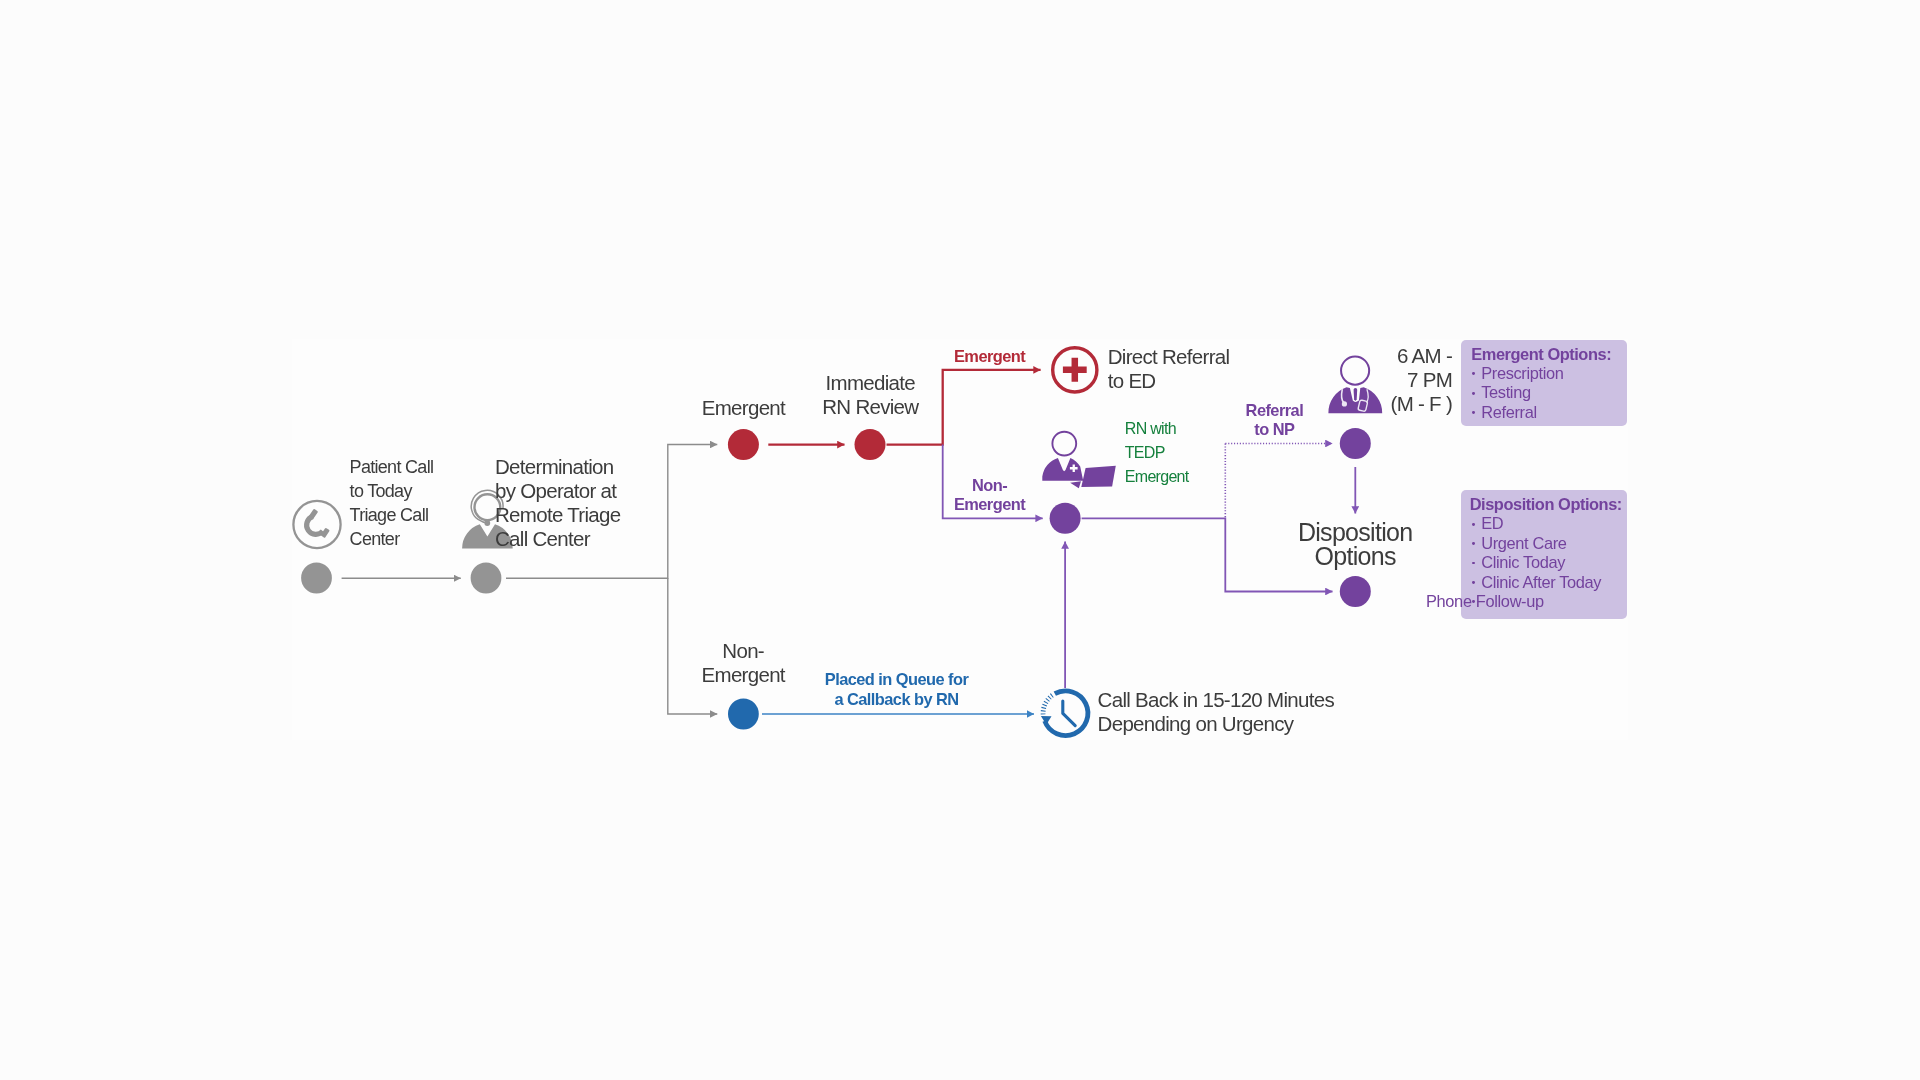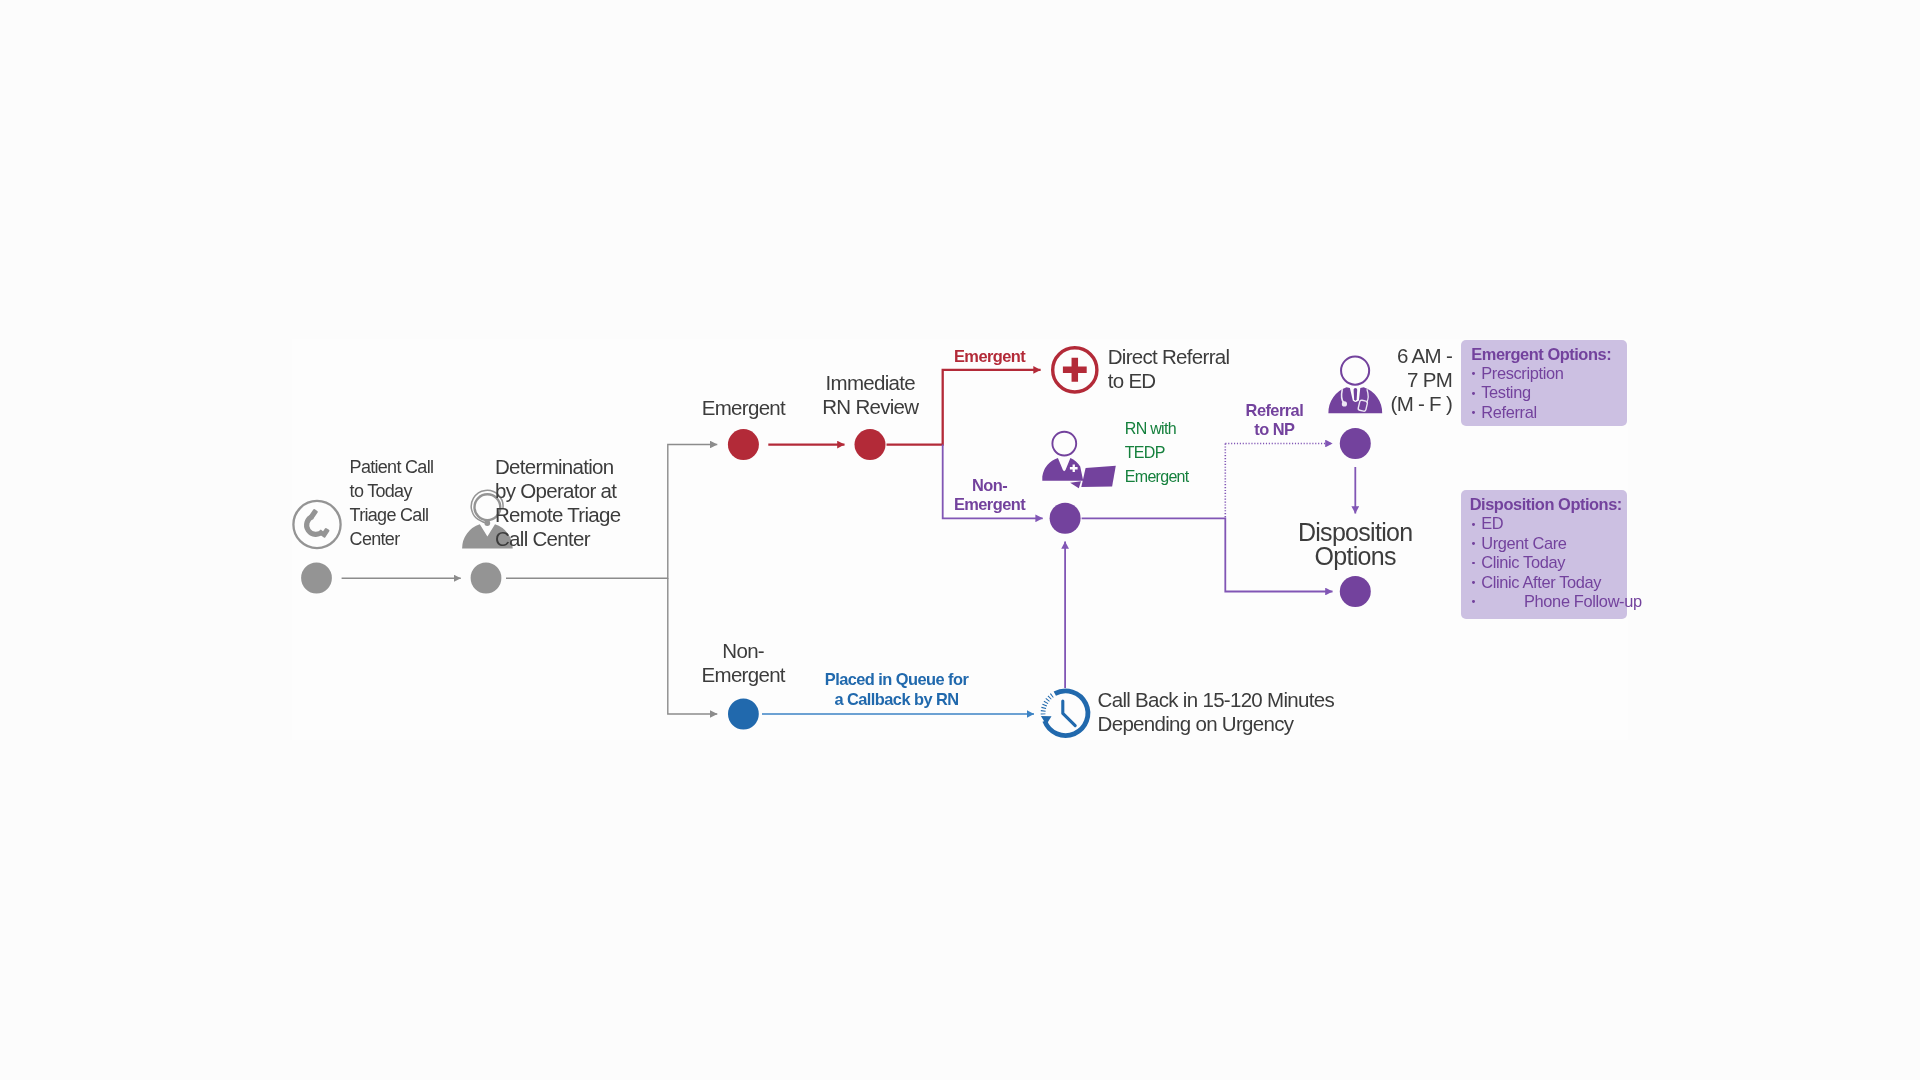--- a/index.html
+++ b/index.html
@@ -160,17 +160,17 @@
         <div style="position: absolute; left: 0px; top: 58.2px; height: 19.4px;">
           <span style="position: absolute; left: 1471.9px; top: 8.4px; width: 2.9px; height: 2.9px; border-radius: 50%; background: rgb(115, 66, 157);"></span>
           <span style="position: absolute; left: 1481.2px; top: 0px; font-size: 16.4px; font-weight: 400; letter-spacing: -0.35px; line-height: 19.4px; white-space: pre;">Clinic Today</span>
         </div>
         <div style="position: absolute; left: 0px; top: 77.6px; height: 19.4px;">
           <span style="position: absolute; left: 1471.9px; top: 8.4px; width: 2.9px; height: 2.9px; border-radius: 50%; background: rgb(115, 66, 157);"></span>
           <span style="position: absolute; left: 1481.2px; top: 0px; font-size: 16.4px; font-weight: 400; letter-spacing: -0.35px; line-height: 19.4px; white-space: pre;">Clinic After Today</span>
         </div>
         <div style="position: absolute; left: 0px; top: 97px; height: 19.4px;">
           <span style="position: absolute; left: 1471.9px; top: 8.4px; width: 2.9px; height: 2.9px; border-radius: 50%; background: rgb(115, 66, 157);"></span>
-          <span style="position: absolute; left: 1524px; top: 0px; font-size: 16.4px; font-weight: 400; letter-spacing: -0.35px; line-height: 19.4px; white-space: pre;">Phone Follow-up</span>
+          <span style="position: absolute; left: 1426px; top: 0px; font-size: 16.4px; font-weight: 400; letter-spacing: -0.35px; line-height: 19.4px; white-space: pre;">Phone Follow-up</span>
         </div>
       </div>
     </div>
 </div>
 
 </body></html>

